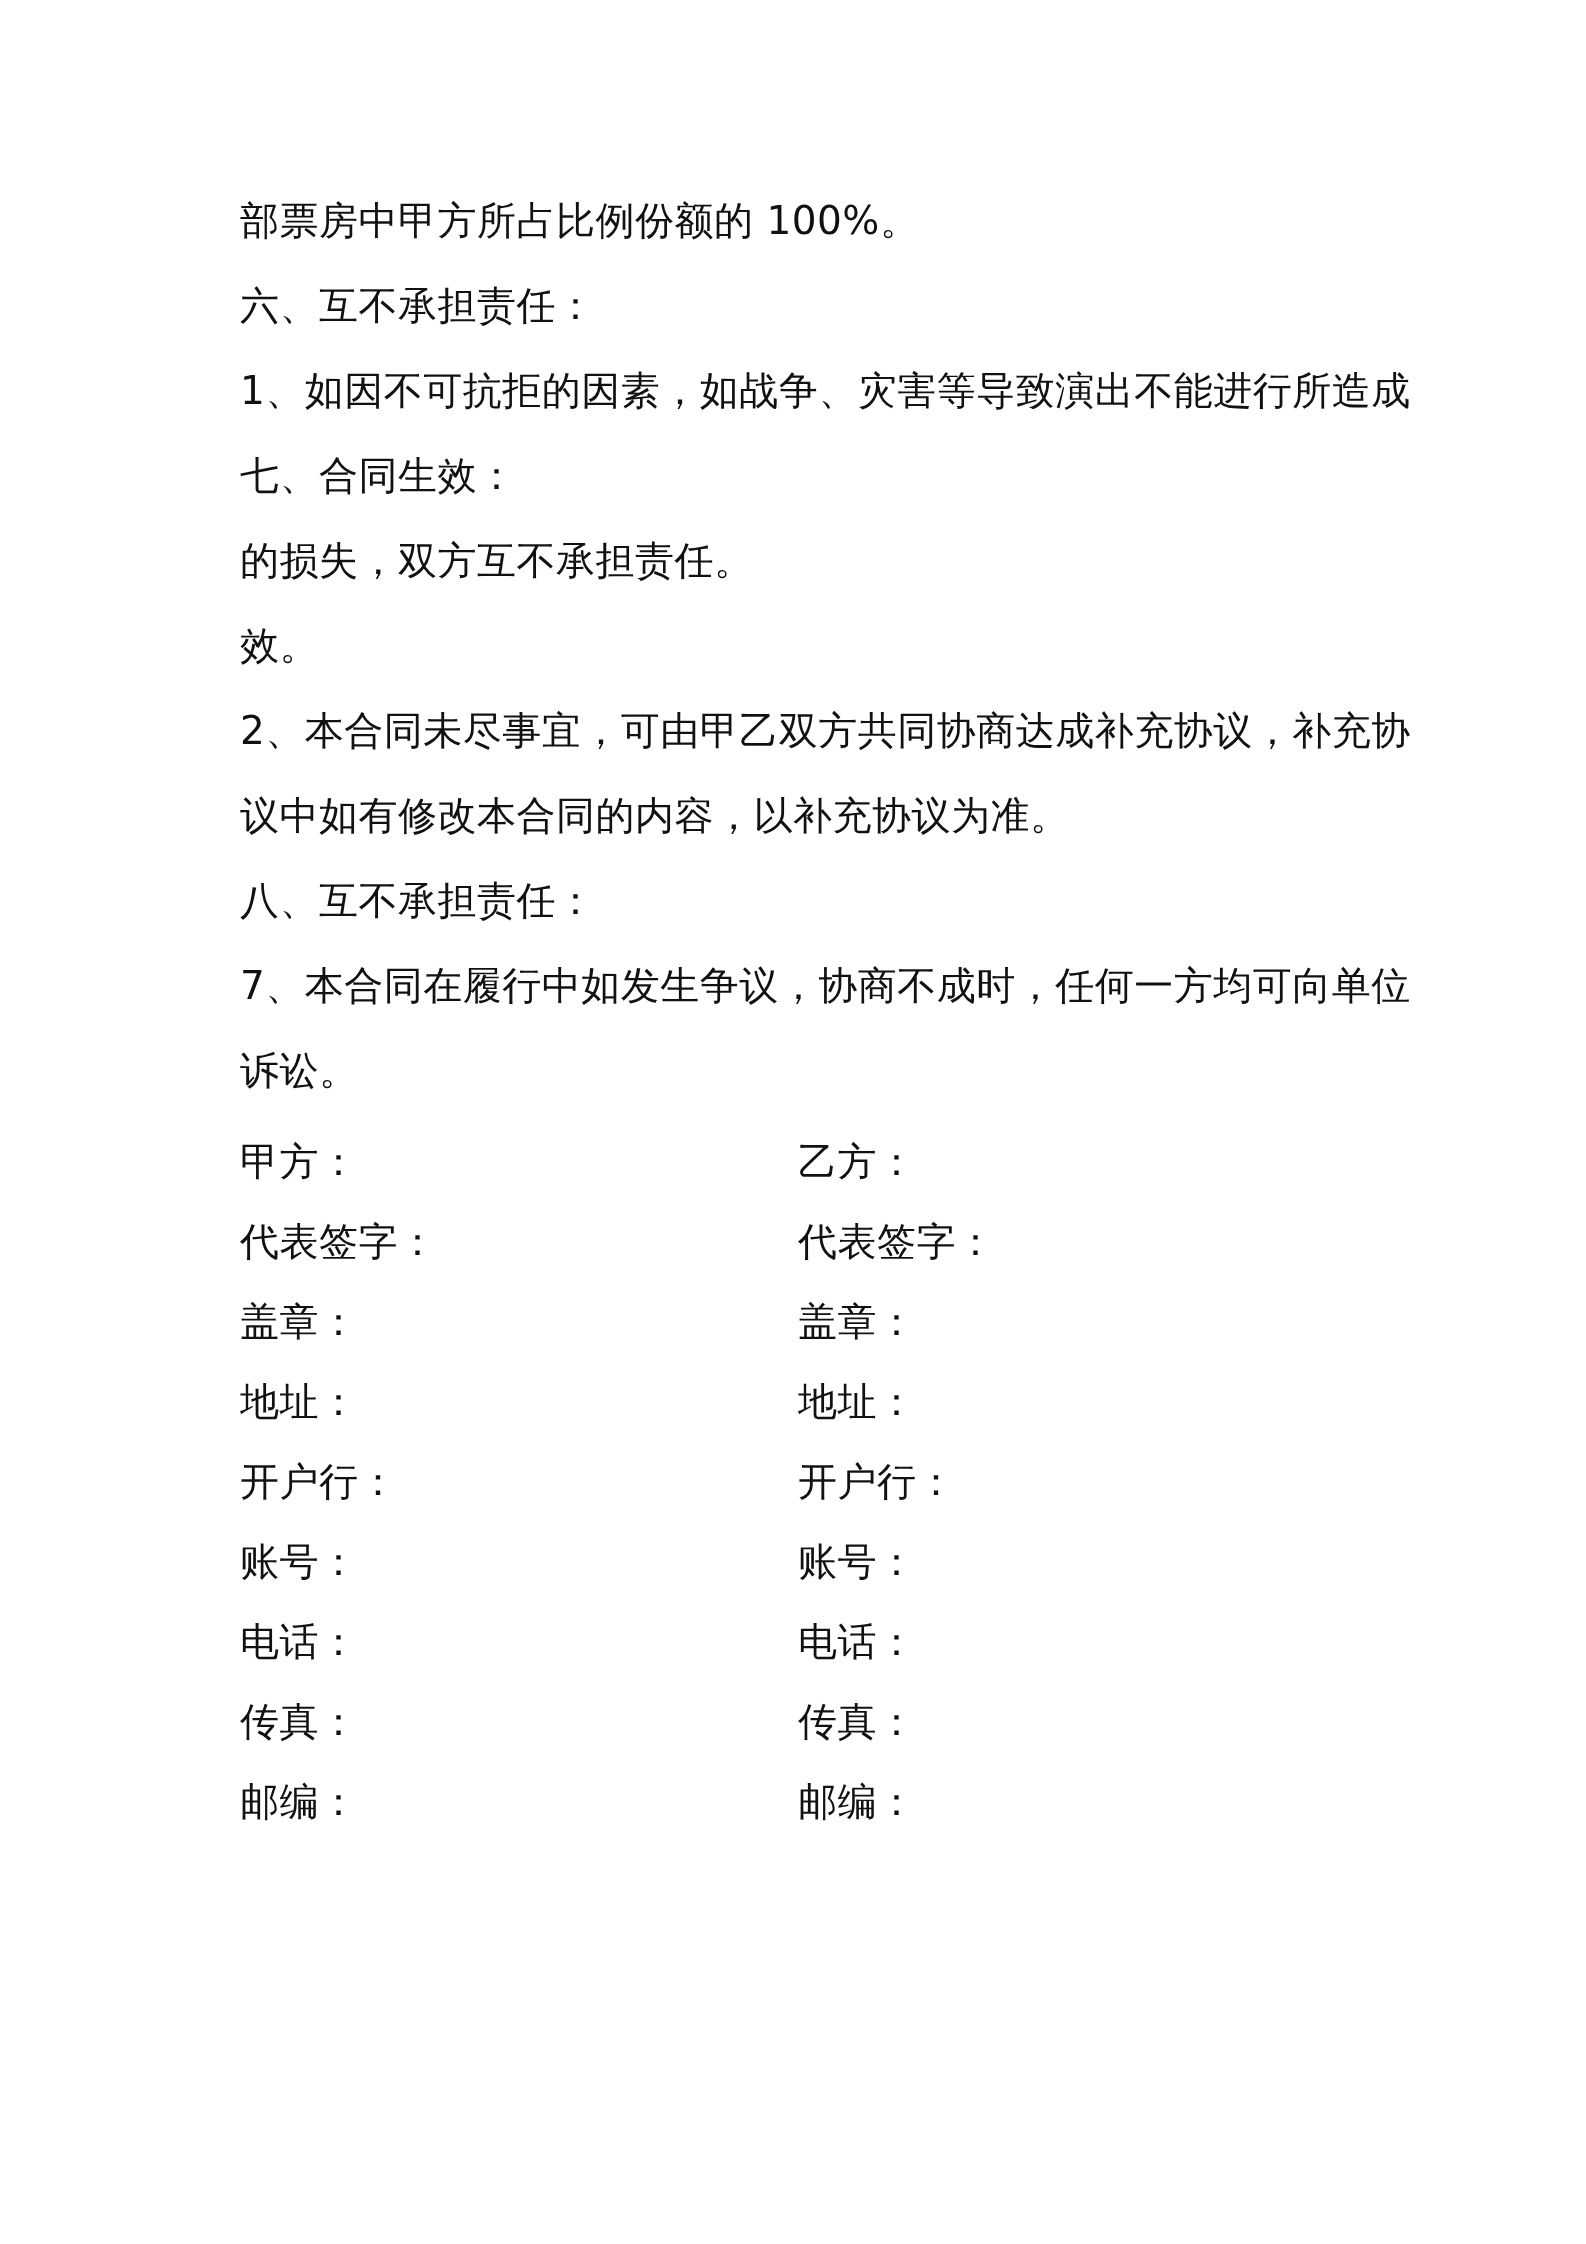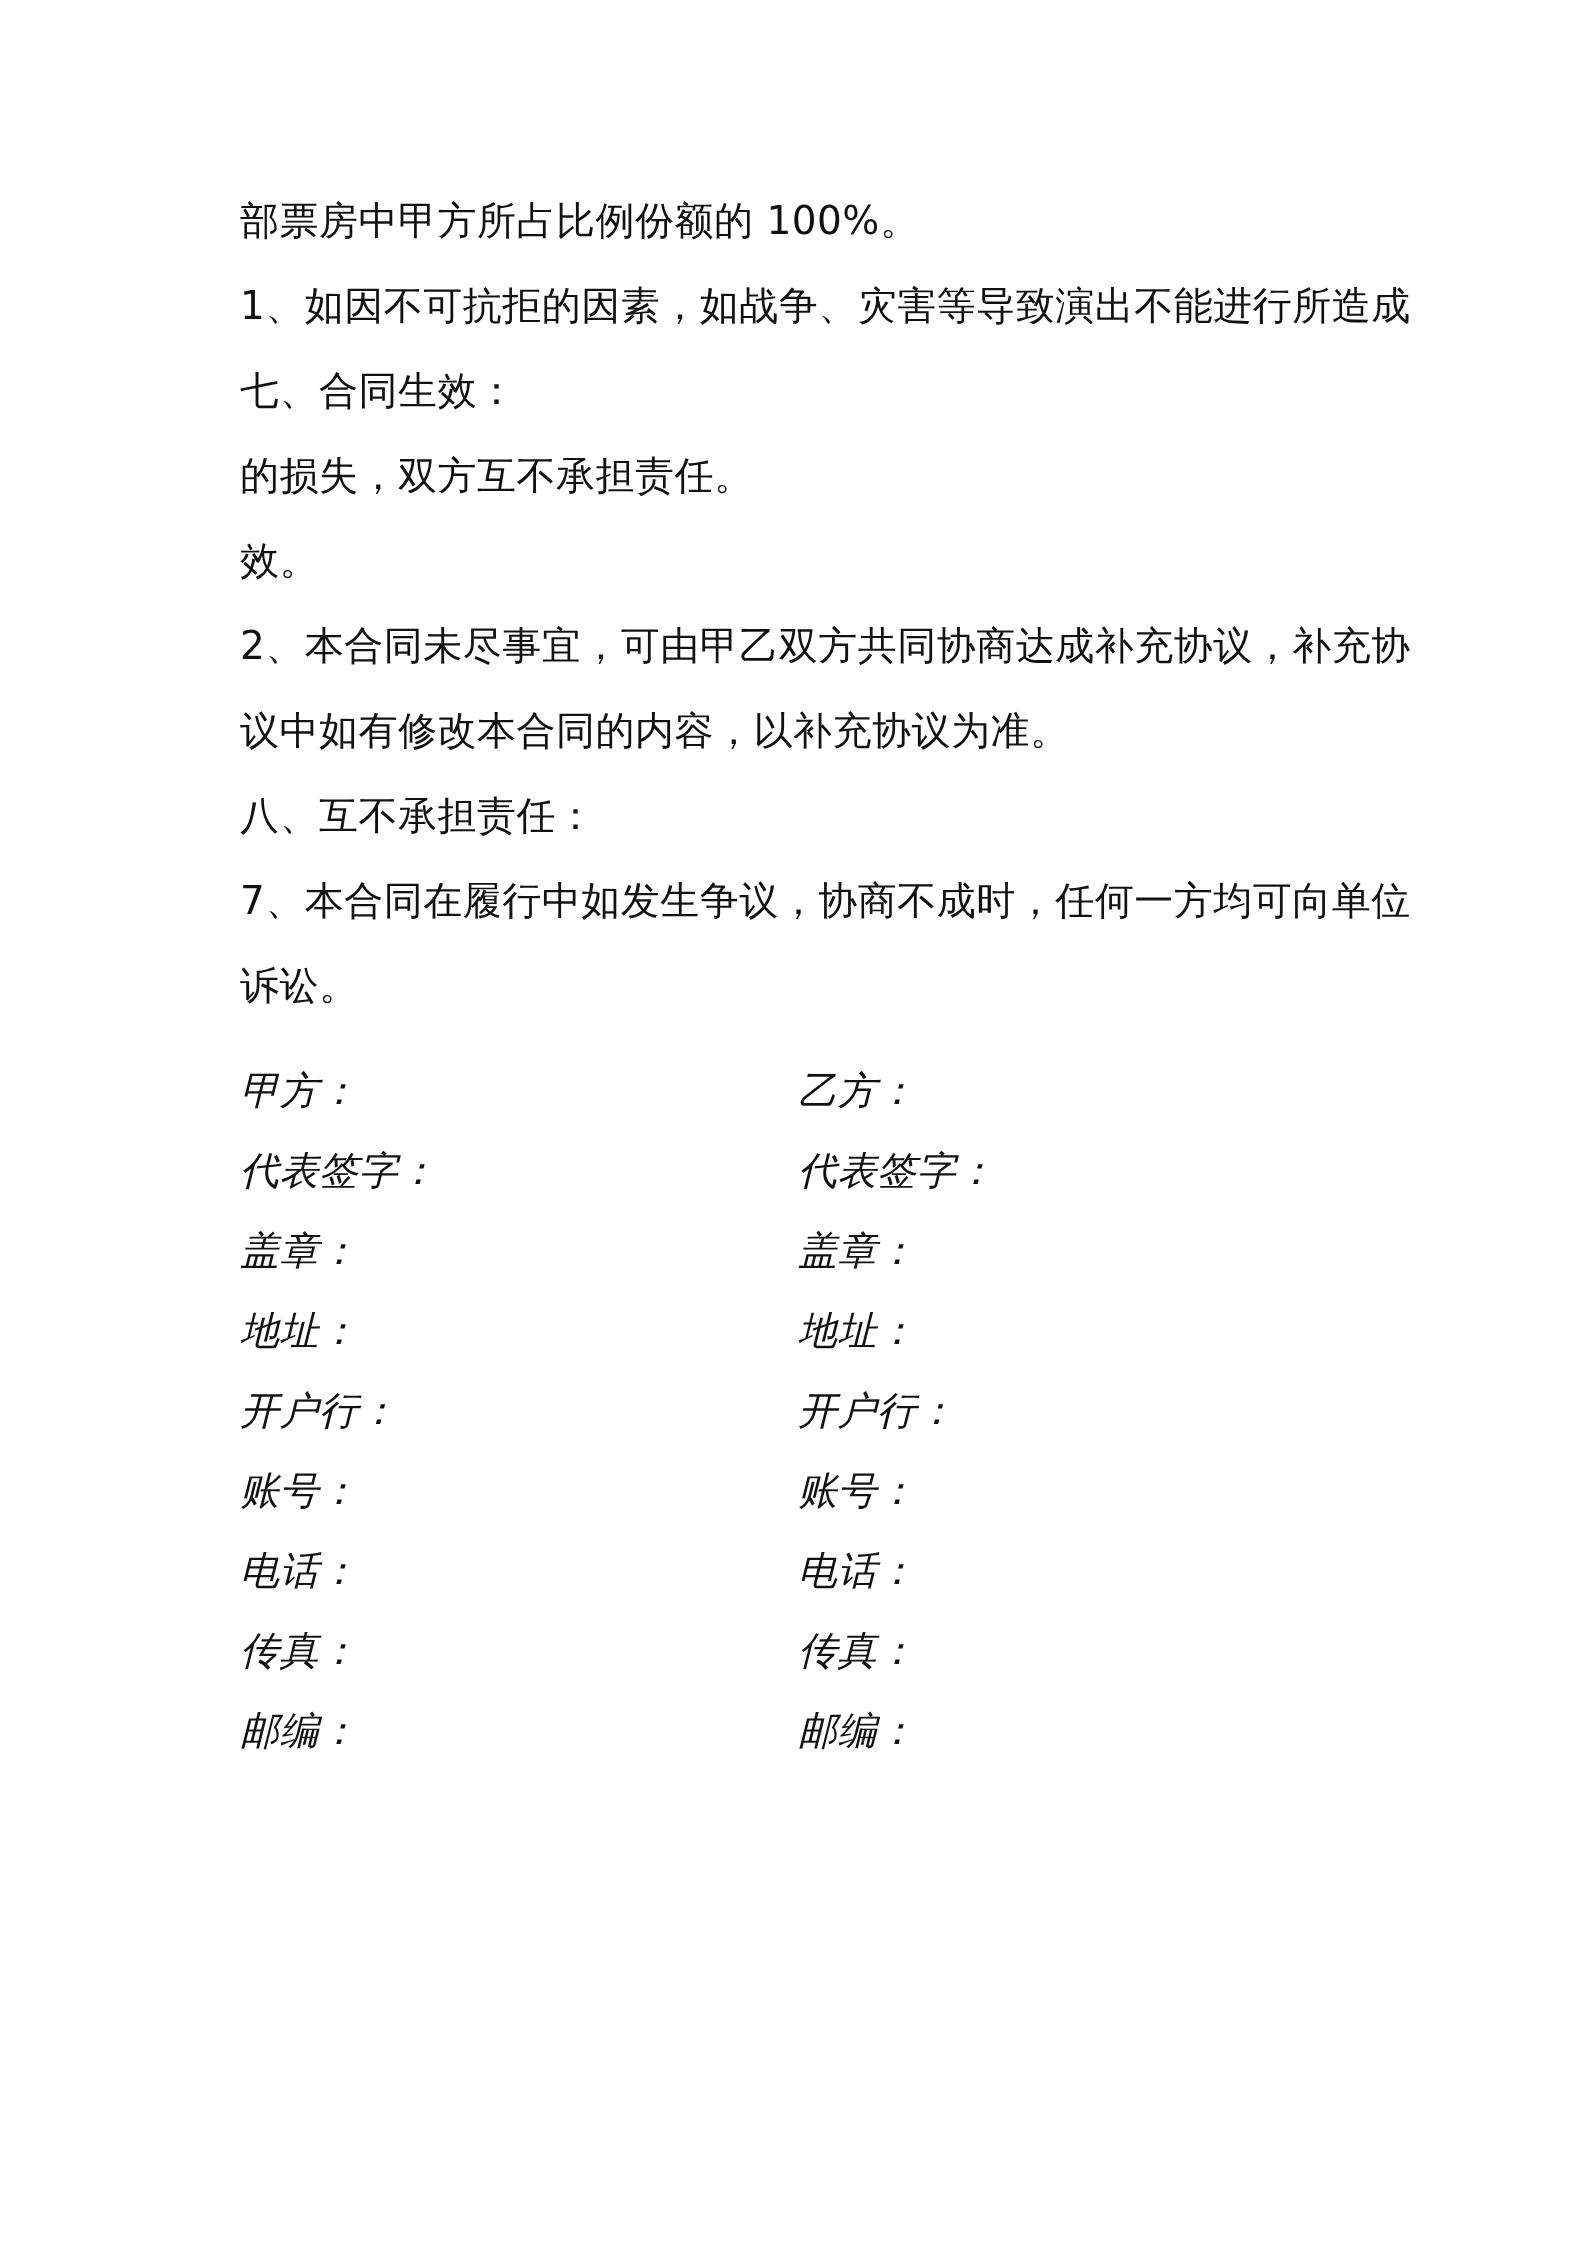--- a/index.html
+++ b/index.html
@@ -23,42 +23,42 @@
     width: 1170px;
   }
   .line {
     height: 85px;
     font-size: 39px;
     line-height: 50px;
     white-space: nowrap;
     letter-spacing: 0.5px;
   }
   .sig-block {
-    margin-top: 20px;
-    font-style: italic;
+    margin-top: 6px;
   }
   .sig-row {
     display: grid;
     grid-template-columns: 558px 1fr;
     height: 80px;
   }
   .sig-cell {
     font-size: 39px;
     line-height: 50px;
     white-space: nowrap;
     letter-spacing: 0.5px;
   }
 </style>
 </head>
 <body>
 
 <div class="page">
   <div class="content">
 
     <div class="line">部票房中甲方所占比例份额的 100%。</div>
+    <div class="line">六、互不承担责任：</div>
     <div class="line">1、如因不可抗拒的因素，如战争、灾害等导致演出不能进行所造成</div>
     <div class="line">七、合同生效：</div>
     <div class="line">的损失，双方互不承担责任。</div>
     <div class="line">效。</div>
     <div class="line">2、本合同未尽事宜，可由甲乙双方共同协商达成补充协议，补充协</div>
     <div class="line">议中如有修改本合同的内容，以补充协议为准。</div>
     <div class="line">八、互不承担责任：</div>
     <div class="line">7、本合同在履行中如发生争议，协商不成时，任何一方均可向单位</div>
     <div class="line">诉讼。</div>
 

